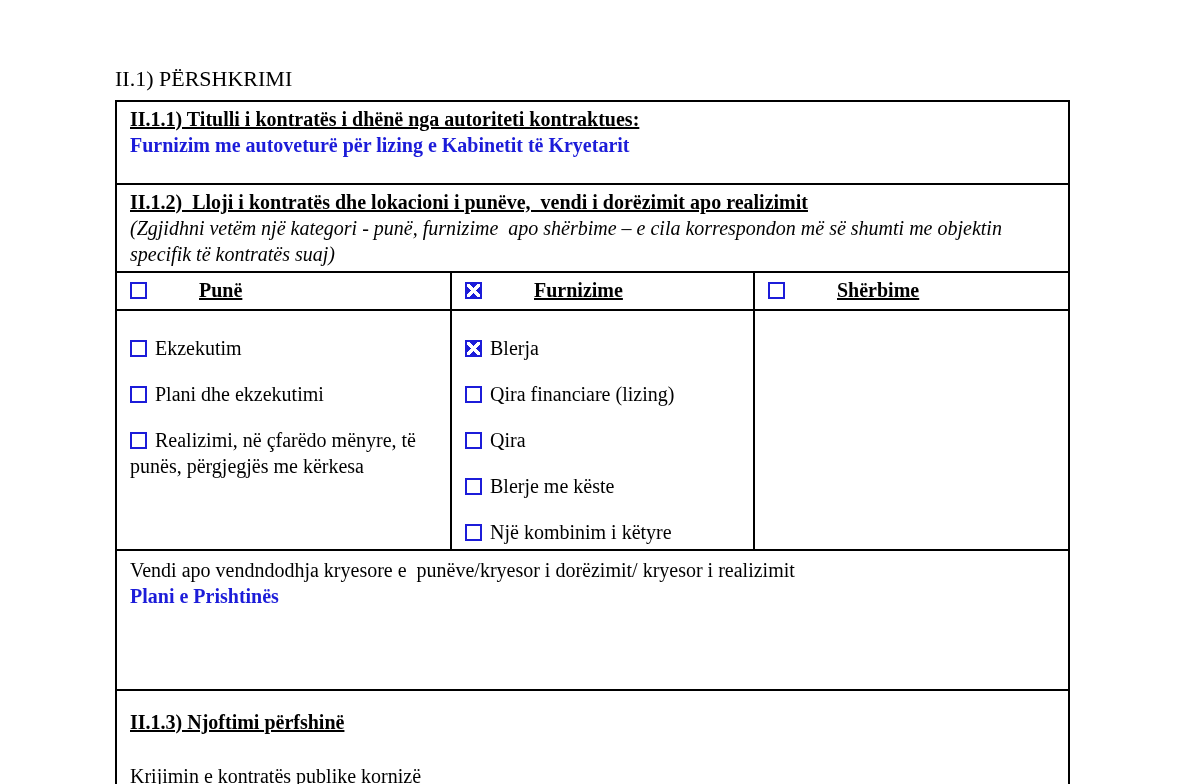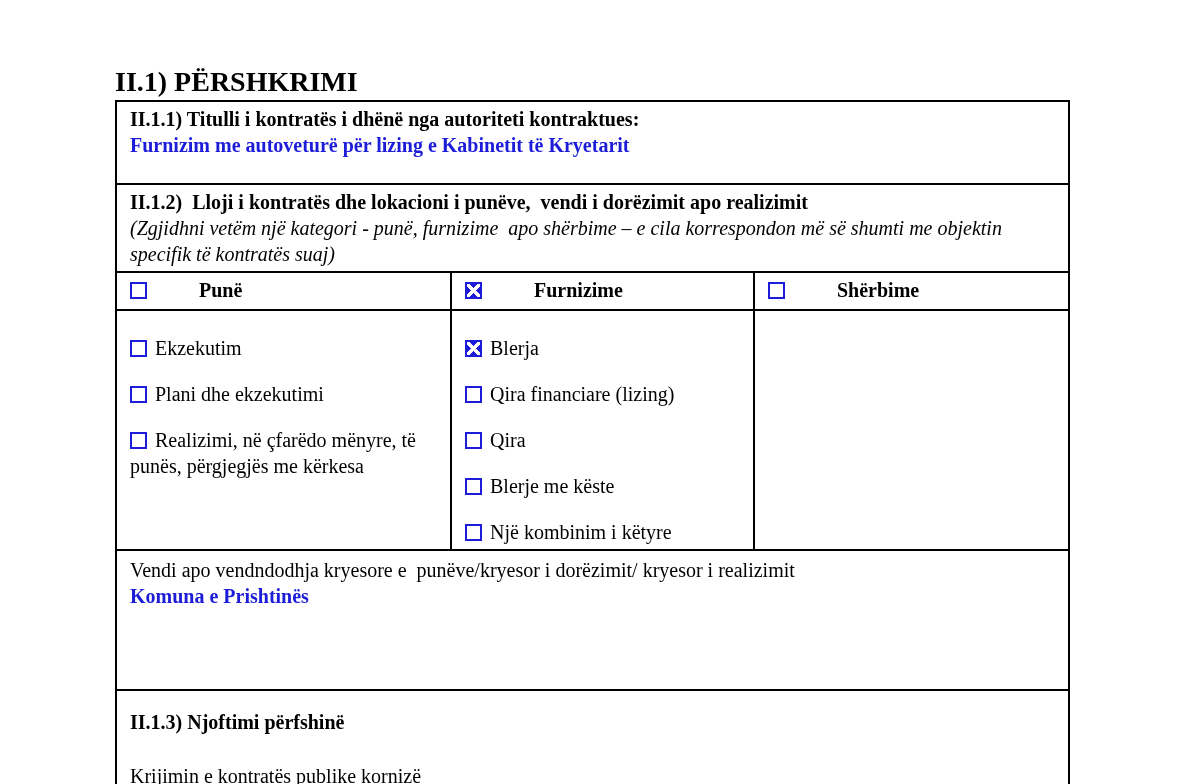--- a/index.html
+++ b/index.html
@@ -9,39 +9,39 @@
     width: 1179px; height: 784px;
     background: #ffffff;
     overflow: hidden;
     font-family: "Liberation Serif", serif;
     color: #000;
     position: relative;
   }
   .doc-title {
     position: absolute;
     left: 115px; top: 66px;
-    font-size: 28px;
-    font-weight: bold;
+    font-size: 22px;
+    font-weight: normal;
     white-space: pre-wrap;
   }
   table.form {
     position: absolute;
     left: 115px; top: 100px;
     width: 953px;
     border-collapse: collapse;
     table-layout: fixed;
   }
   table.form td {
     border: 2px solid #000;
     vertical-align: top;
     padding: 4px 13px;
     font-size: 20px;
     line-height: 26px;
   }
-  .bold { font-weight: bold; }
+  .bold { font-weight: bold; text-decoration: underline; }
   .italic { font-style: italic; }
   .pre { white-space: pre-wrap; }
   .blue-val {
     color: var(--accent);
     font-weight: bold;
   }
   
   .cb {
     display: inline-block;
     width: 17px; height: 17px;
@@ -134,21 +134,21 @@
       <div class="opt">
         <span class="cb" data-checked="false"></span><span>Një kombinim i këtyre</span>
       </div>
     </td>
     <td></td>
   </tr>
 
   <tr style="height:140px">
     <td colspan="3">
       <div class="pre loc-label">Vendi apo vendndodhja kryesore e  punëve/kryesor i dorëzimit/ kryesor i realizimit</div>
-      <div class="blue-val">Komuna e Prishtinës</div>
+      <div class="blue-val">Plani e Prishtinës</div>
     </td>
   </tr>
 
   <tr style="height:167px">
     <td colspan="3">
       <div class="bold notice-title">II.1.3) Njoftimi përfshinë</div>
       <div class="notice-option">Krijimin e kontratës publike kornizë</div>
       <div class="notice-cb-row">
         <span class="cb cb-lg" data-checked="false"></span>
       </div>

